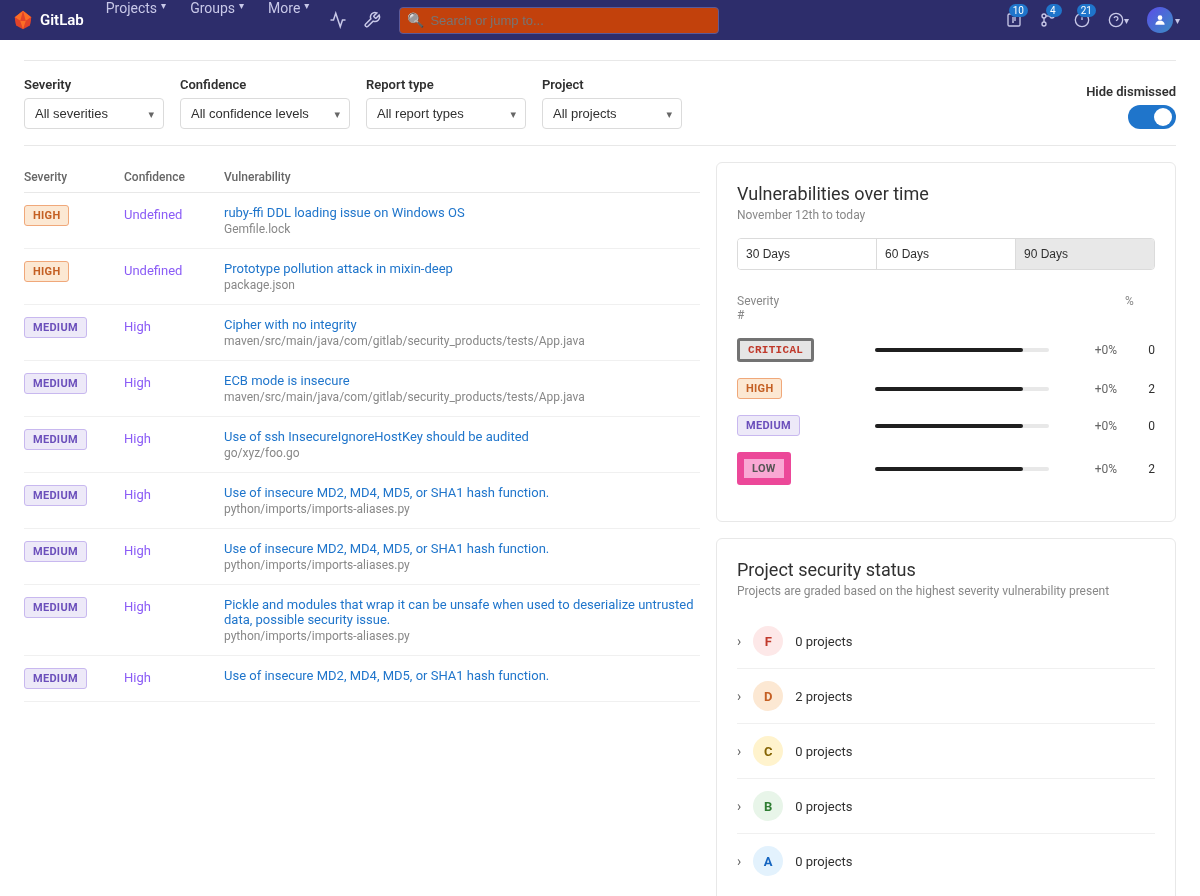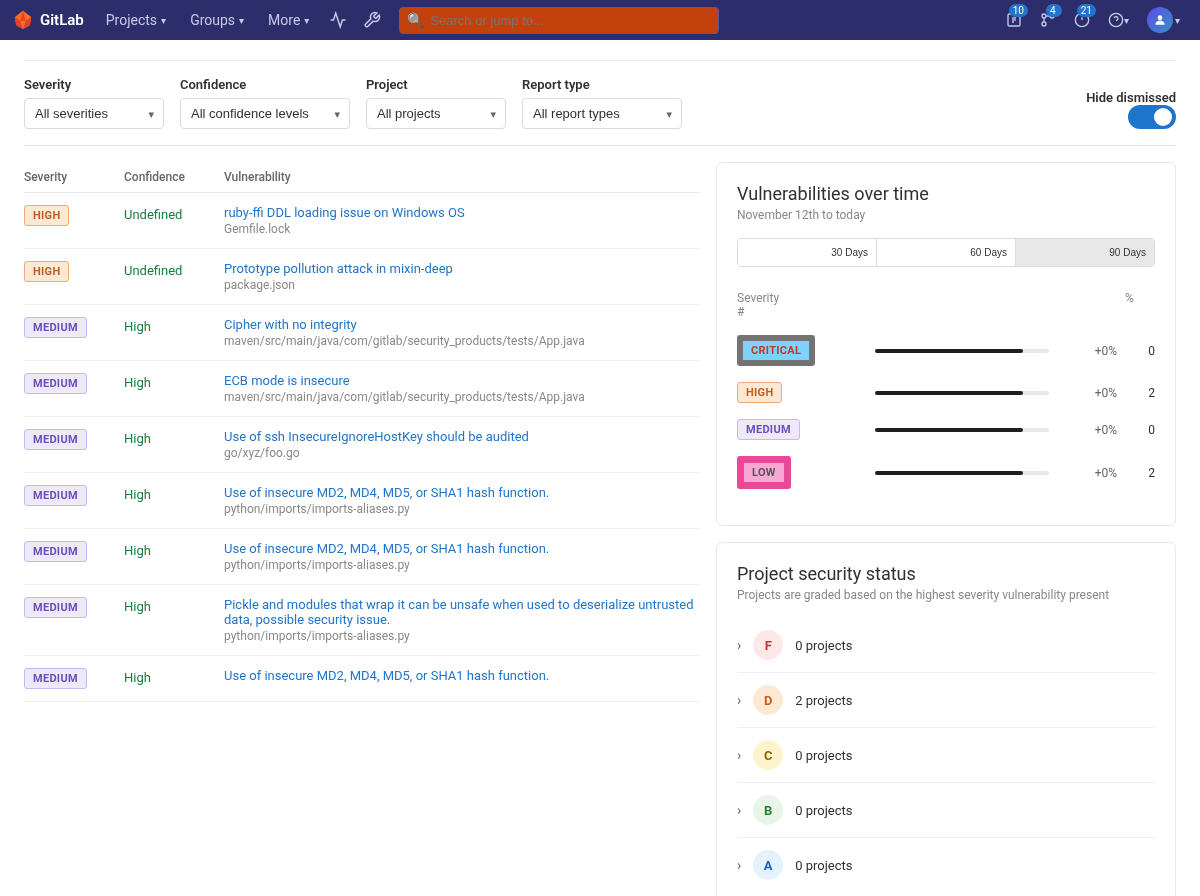--- a/index.html
+++ b/index.html
@@ -22,21 +22,21 @@
       font-weight: 600;
       font-size: 15px;
       margin-right: 8px;
     }
     .navbar-brand svg { width: 22px; height: 22px; }
     .nav-item {
       color: #c8c8e8;
       padding: 0 10px;
       height: 40px;
       display: flex;
-      align-items: center;
+      align-items: flex-start;
       gap: 4px;
       font-size: 14px;
       cursor: pointer;
       white-space: nowrap;
     }
     .nav-chevron { font-size: 10px; }
     .nav-icon-btn {
       color: #c8c8e8;
       padding: 0 6px;
       height: 40px;
@@ -168,21 +168,21 @@
       transform: translateY(-50%);
       pointer-events: none;
       color: #666;
       font-size: 11px;
     }
     .hide-dismissed-group {
       margin-left: auto;
       display: flex;
       flex-direction: column;
       align-items: flex-end;
-      gap: 0;
+      gap: 6px;
     }
     .toggle-switch {
       width: 48px;
       height: 24px;
       background: #1f75cb;
       border-radius: 12px;
       position: relative;
       cursor: pointer;
     }
     .toggle-switch::after {
@@ -229,26 +229,26 @@
       align-items: center;
       justify-content: center;
       padding: 3px 8px;
       border-radius: 3px;
       font-size: 11px;
       font-weight: 700;
       letter-spacing: 0.3px;
     }
     .badge-high { background: #fce8d3; color: #c45f23; border: 1px solid #f0a87a; }
     .badge-medium { background: #ede9f8; color: #6b4fbb; border: 1px solid #c8b8ef; }
-    .badge-critical { background: #7dd3fc; color: #c0392b; border: 6px solid #737373; }
+    .badge-critical { background: #e5e5e5; color: #c0392b; border: 3px solid #737373; font-family: Liberation Mono, monospace; }
     .badge-low { background: #f9a8d4; color: #555; border: 7px solid #ec4899; }
 
     .vuln-name { font-size: 13px; color: #1f75cb; margin-bottom: 2px; }
     .vuln-file { font-size: 12px; color: #888; }
-    .confidence-text { font-size: 13px; color: #15803d; padding-top: 2px; }
+    .confidence-text { font-size: 13px; color: #8b5cf6; padding-top: 2px; }
 
     
     .right-panel { display: flex; flex-direction: column; gap: 16px; }
 
     .panel-card {
       background: #fff;
       border: 1px solid #e8e8e8;
       border-radius: 6px;
       padding: 20px;
     }
@@ -259,22 +259,22 @@
     .time-tabs {
       display: flex;
       border: 1px solid #dbdbdb;
       border-radius: 4px;
       overflow: hidden;
       margin-bottom: 20px;
     }
     .time-tab {
       flex: 1;
       padding: 8px;
-      text-align: right;
-      font-size: 10px;
+      text-align: left;
+      font-size: 12px;
       cursor: pointer;
       background: #fff;
       color: #303030;
       border: none;
     }
     .time-tab.active { background: #e8e8e8; font-weight: 500; }
     .time-tab:not(:last-child) { border-right: 1px solid #dbdbdb; }
 
     
     .severity-table-header {
@@ -427,32 +427,32 @@
     </div>
     <div class="filter-group">
       <label class="filter-label">Confidence</label>
       <div class="select-wrapper">
         <select class="filter-select" style="min-width:170px;">
           <option>All confidence levels</option>
         </select>
       </div>
     </div>
     <div class="filter-group">
+      <label class="filter-label">Report type</label>
+      <div class="select-wrapper">
+        <select class="filter-select" style="min-width:160px;">
+          <option>All report types</option>
+        </select>
+      </div>
+    </div>
+    <div class="filter-group">
       <label class="filter-label">Project</label>
       <div class="select-wrapper">
         <select class="filter-select" style="min-width:140px;">
           <option>All projects</option>
-        </select>
-      </div>
-    </div>
-    <div class="filter-group">
-      <label class="filter-label">Report type</label>
-      <div class="select-wrapper">
-        <select class="filter-select" style="min-width:160px;">
-          <option>All report types</option>
         </select>
       </div>
     </div>
     <div class="hide-dismissed-group">
       <label class="filter-label">Hide dismissed</label>
       <div class="toggle-switch"></div>
     </div>
   </div>
 
   <div class="dashboard-grid">

